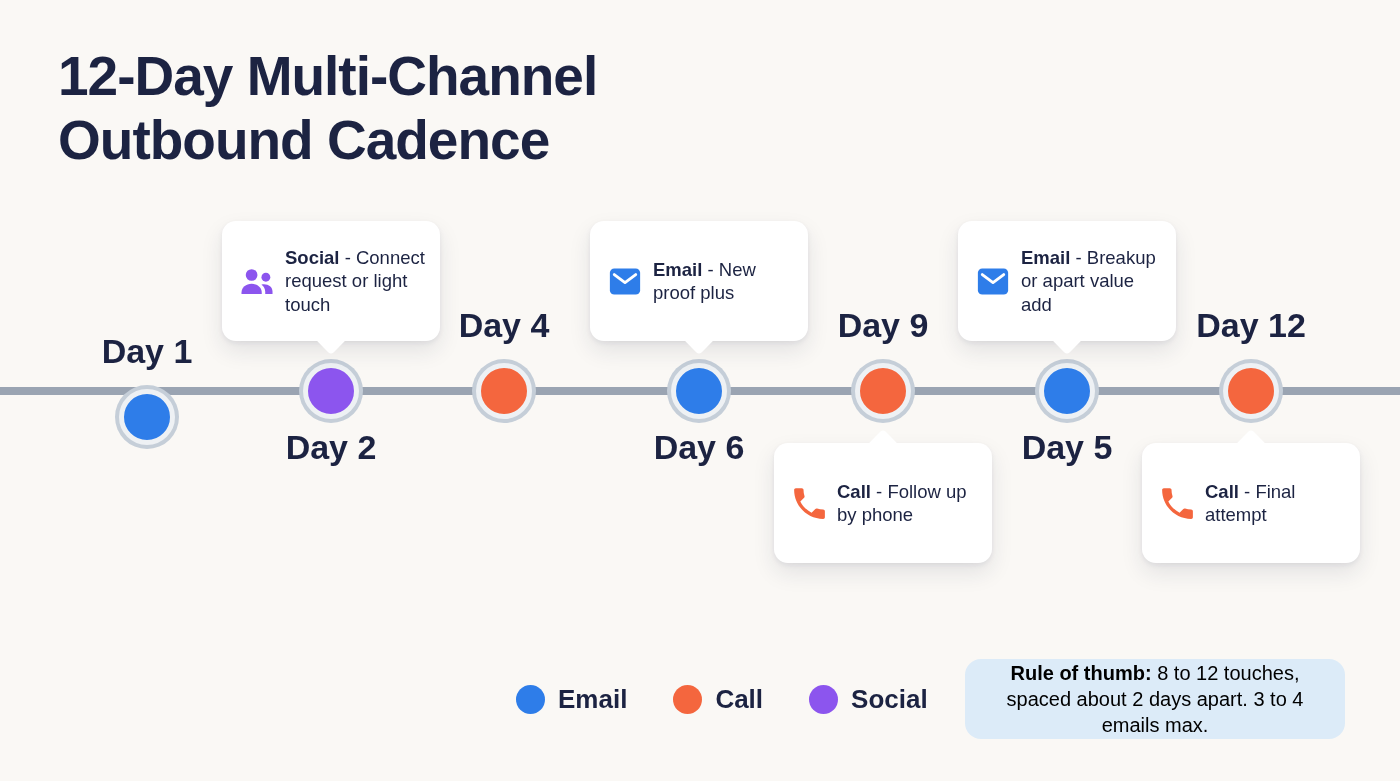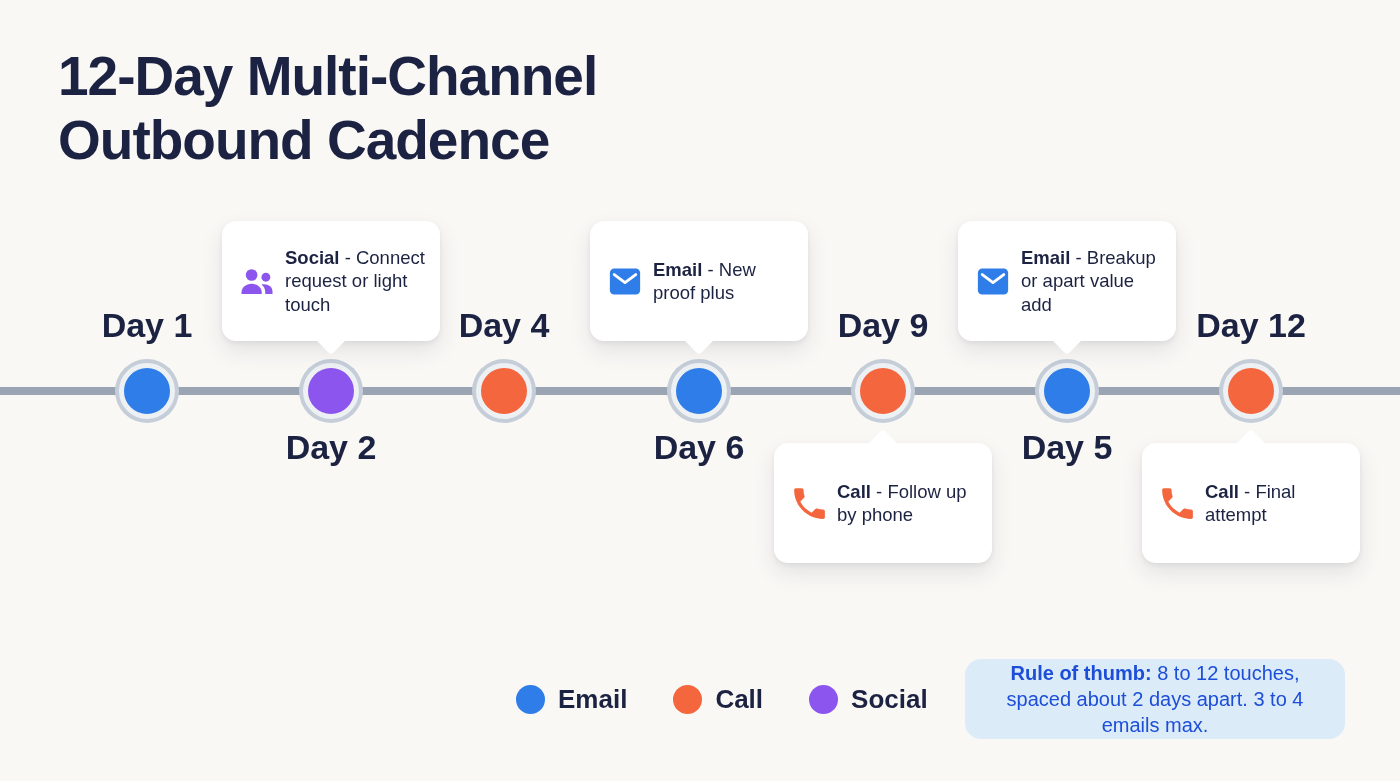--- a/index.html
+++ b/index.html
@@ -38,37 +38,37 @@
   .card-text b{font-weight:800;}
 
   .legend{position:absolute;left:516px;top:684px;display:flex;gap:46px;align-items:center;}
   .legend-item{display:flex;align-items:center;gap:13px;}
   .legend-dot{width:29px;height:29px;border-radius:50%;}
   .legend-label{color:#1c2342;font-size:26px;font-weight:800;}
 
   .rule-box{position:absolute;left:965px;top:659px;width:380px;height:80px;
     background:#dcebf8;border-radius:16px;box-sizing:border-box;
     display:flex;align-items:center;justify-content:center;padding:10px 20px;}
-  .rule-text{color:#1d4ed8;font-size:20px;line-height:1.3;text-align:center;}
+  .rule-text{color:#000000;font-size:20px;line-height:1.3;text-align:center;}
   .rule-text b{font-weight:800;}
 </style>
 </head>
 <body>
 
 <div class="stage">
 
   <div class="page-title">
     <div>12-Day Multi-Channel</div>
     <div>Outbound Cadence</div>
   </div>
 
   <div class="timeline-line"></div>
 
   <div id="timeline-band">
-      <div class="tl-item card-below-item" style="left: 147px;">
+      <div class="tl-item card-below-item" style="left: 147px; margin-top: 26px;">
     <div class="day-label">Day 1</div>
     <div class="dot" style="background: rgb(46, 125, 233);"></div>
   </div>
       <div class="tl-item card-above-item" style="left: 331px;">
     <div class="day-label">Day 2</div>
     <div class="dot" style="background: rgb(140, 85, 238);"></div>
     <div class="card">
       <span class="card-icon" style="color: rgb(140, 85, 238);">
             <svg viewBox="0 0 24 24" width="42" height="38">
               <circle cx="8.6" cy="8.2" r="3.7" fill="currentColor"></circle>

